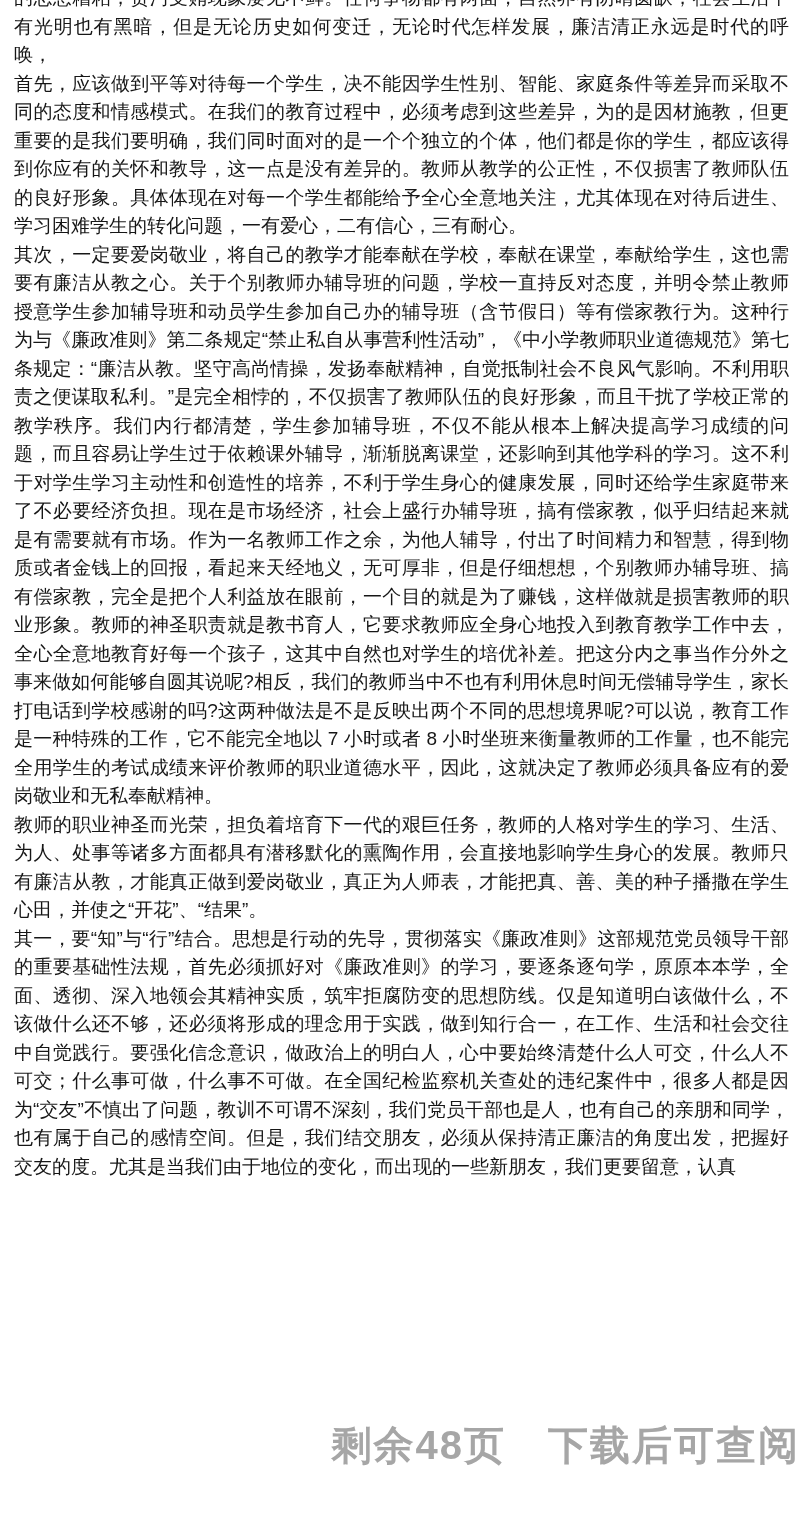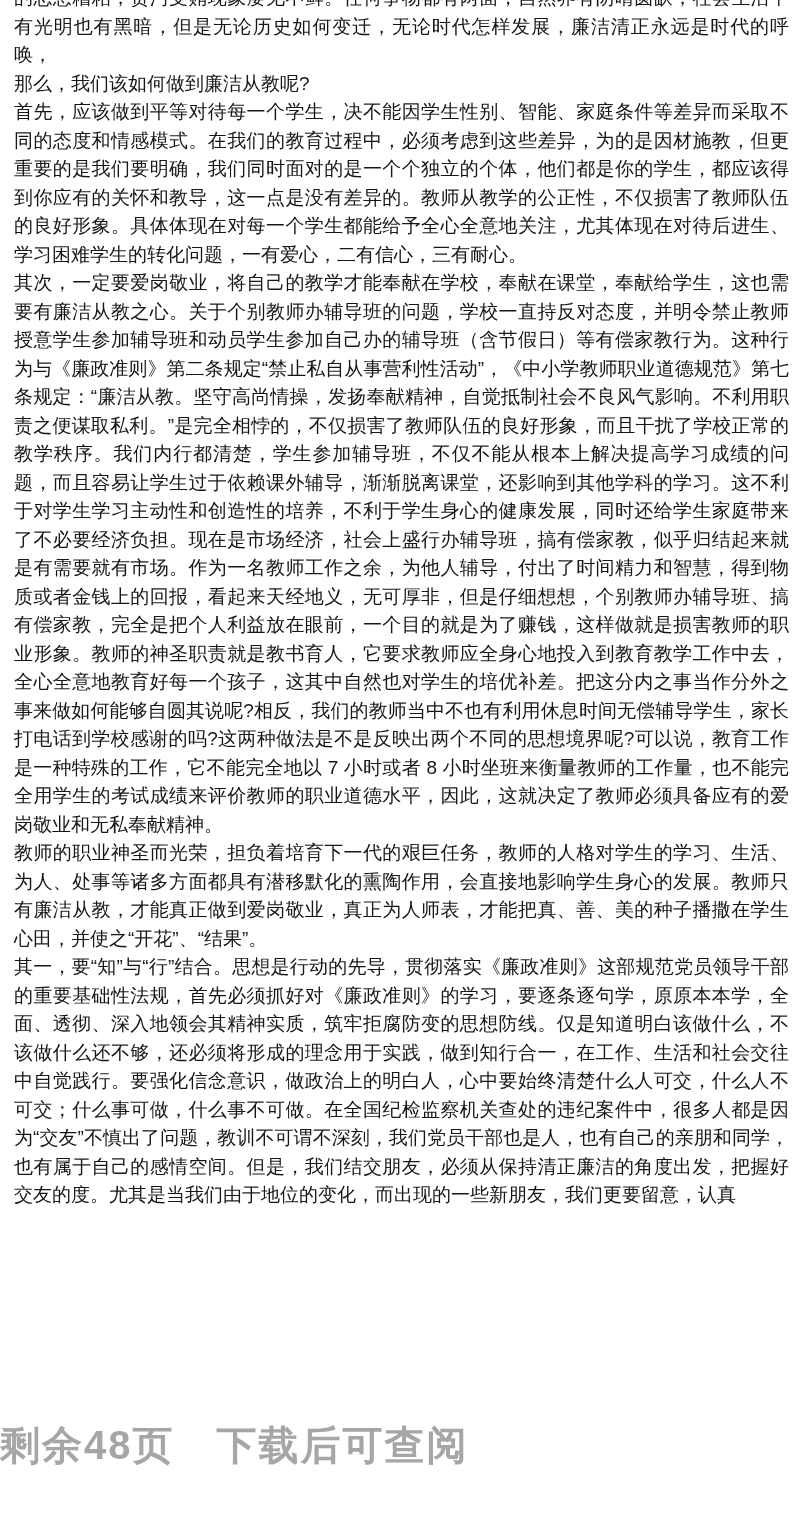--- a/index.html
+++ b/index.html
@@ -31,40 +31,39 @@
     margin-top: -16px; 
   }
   .doc-content p.para-gap {
     margin-top: 49px; 
   }
   .footer-banner {
     position: absolute;
     left: 0;
     top: 1418px;
     width: 800px;
-    text-align: left;
+    text-align: right;
     color: #a6a6a6;
     font-size: 40px;
     font-weight: bold;
     letter-spacing: 2px;
     white-space: nowrap;
     user-select: none;
   }
   .footer-banner .download-label {
     margin-left: 42px;
   }
 </style>
 </head>
 <body>
 
 <div class="page" data-name="document-preview-page">
 
   <div class="doc-content" data-name="document-body">
     <p data-name="clipped-paragraph">的思想糟粕，贪污受贿现象屡见不鲜。任何事物都有两面，自然界有阴晴圆缺，社会生活中有光明也有黑暗，但是无论历史如何变迁，无论时代怎样发展，廉洁清正永远是时代的呼唤，</p>
-    <p data-name="paragraph">那么，我们该如何做到廉洁从教呢?</p>
     <p data-name="paragraph">首先，应该做到平等对待每一个学生，决不能因学生性别、智能、家庭条件等差异而采取不同的态度和情感模式。在我们的教育过程中，必须考虑到这些差异，为的是因材施教，但更重要的是我们要明确，我们同时面对的是一个个独立的个体，他们都是你的学生，都应该得到你应有的关怀和教导，这一点是没有差异的。教师从教学的公正性，不仅损害了教师队伍的良好形象。具体体现在对每一个学生都能给予全心全意地关注，尤其体现在对待后进生、学习困难学生的转化问题，一有爱心，二有信心，三有耐心。</p>
     <p data-name="paragraph">其次，一定要爱岗敬业，将自己的教学才能奉献在学校，奉献在课堂，奉献给学生，这也需要有廉洁从教之心。关于个别教师办辅导班的问题，学校一直持反对态度，并明令禁止教师授意学生参加辅导班和动员学生参加自己办的辅导班（含节假日）等有偿家教行为。这种行为与《廉政准则》第二条规定“禁止私自从事营利性活动”，《中小学教师职业道德规范》第七条规定：“廉洁从教。坚守高尚情操，发扬奉献精神，自觉抵制社会不良风气影响。不利用职责之便谋取私利。”是完全相悖的，不仅损害了教师队伍的良好形象，而且干扰了学校正常的教学秩序。我们内行都清楚，学生参加辅导班，不仅不能从根本上解决提高学习成绩的问题，而且容易让学生过于依赖课外辅导，渐渐脱离课堂，还影响到其他学科的学习。这不利于对学生学习主动性和创造性的培养，不利于学生身心的健康发展，同时还给学生家庭带来了不必要经济负担。现在是市场经济，社会上盛行办辅导班，搞有偿家教，似乎归结起来就是有需要就有市场。作为一名教师工作之余，为他人辅导，付出了时间精力和智慧，得到物质或者金钱上的回报，看起来天经地义，无可厚非，但是仔细想想，个别教师办辅导班、搞有偿家教，完全是把个人利益放在眼前，一个目的就是为了赚钱，这样做就是损害教师的职业形象。教师的神圣职责就是教书育人，它要求教师应全身心地投入到教育教学工作中去，全心全意地教育好每一个孩子，这其中自然也对学生的培优补差。把这分内之事当作分外之事来做如何能够自圆其说呢?相反，我们的教师当中不也有利用休息时间无偿辅导学生，家长打电话到学校感谢的吗?这两种做法是不是反映出两个不同的思想境界呢?可以说，教育工作是一种特殊的工作，它不能完全地以 7 小时或者 8 小时坐班来衡量教师的工作量，也不能完全用学生的考试成绩来评价教师的职业道德水平，因此，这就决定了教师必须具备应有的爱岗敬业和无私奉献精神。</p>
     <p data-name="paragraph">教师的职业神圣而光荣，担负着培育下一代的艰巨任务，教师的人格对学生的学习、生活、为人、处事等诸多方面都具有潜移默化的熏陶作用，会直接地影响学生身心的发展。教师只有廉洁从教，才能真正做到爱岗敬业，真正为人师表，才能把真、善、美的种子播撒在学生心田，并使之“开花”、“结果”。</p>
     <p data-name="paragraph">其一，要“知”与“行”结合。思想是行动的先导，贯彻落实《廉政准则》这部规范党员领导干部的重要基础性法规，首先必须抓好对《廉政准则》的学习，要逐条逐句学，原原本本学，全面、透彻、深入地领会其精神实质，筑牢拒腐防变的思想防线。仅是知道明白该做什么，不该做什么还不够，还必须将形成的理念用于实践，做到知行合一，在工作、生活和社会交往中自觉践行。要强化信念意识，做政治上的明白人，心中要始终清楚什么人可交，什么人不可交；什么事可做，什么事不可做。在全国纪检监察机关查处的违纪案件中，很多人都是因为“交友”不慎出了问题，教训不可谓不深刻，我们党员干部也是人，也有自己的亲朋和同学，也有属于自己的感情空间。但是，我们结交朋友，必须从保持清正廉洁的角度出发，把握好交友的度。尤其是当我们由于地位的变化，而出现的一些新朋友，我们更要留意，认真</p>
   </div>
 
   <div class="footer-banner" data-name="remaining-pages-banner">
     <span class="remaining-label" data-name="remaining-pages-label">剩余48页</span><span class="download-label" data-name="download-to-view-label">下载后可查阅</span>
   </div>
 

